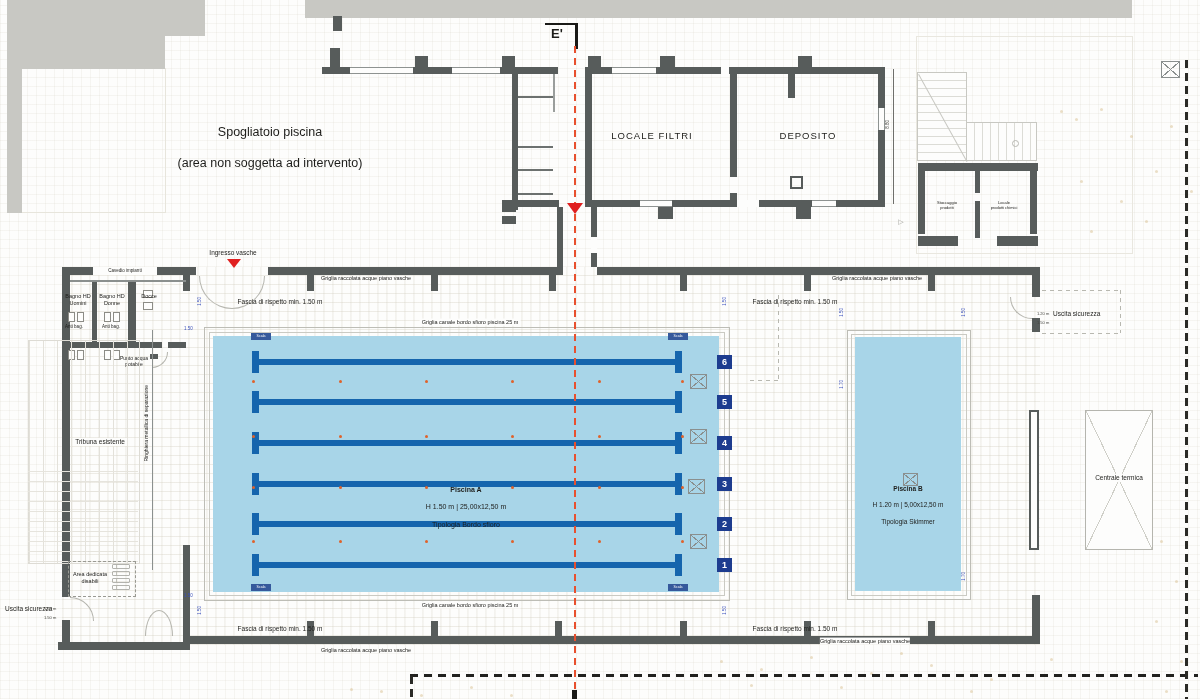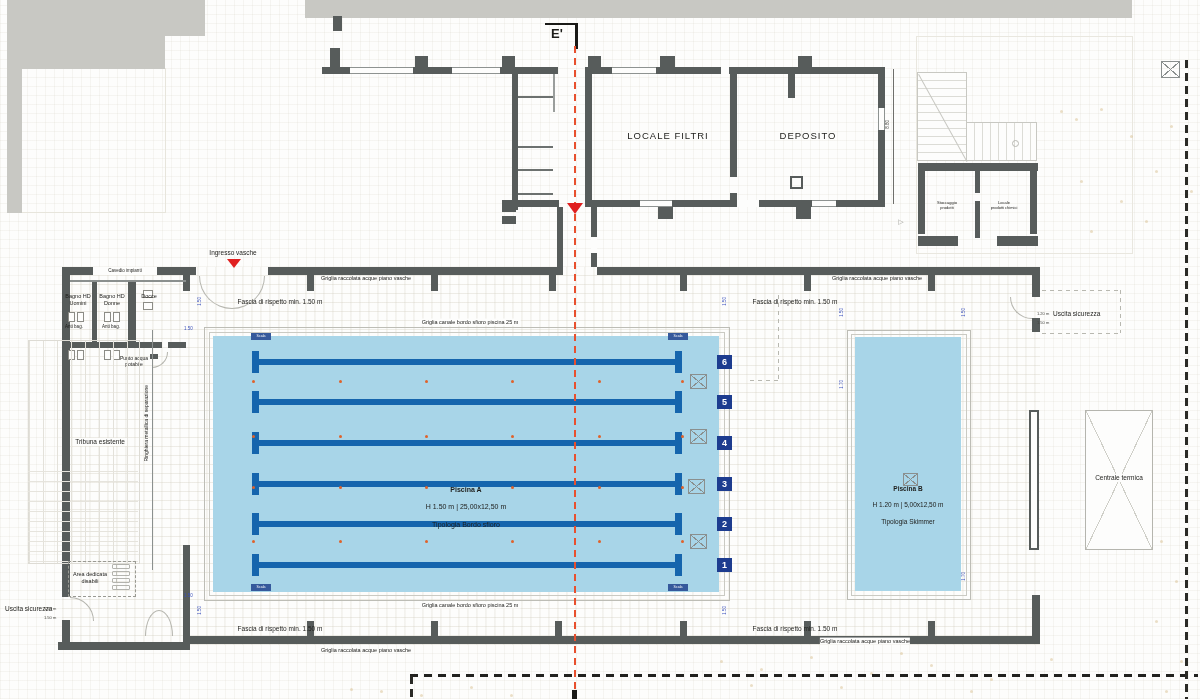--- a/index.html
+++ b/index.html
@@ -77,20 +77,24 @@
   <div class="fl" style="left:22px;top:212px;width:143px;height:1px;"></div>
   <div class="flr" style="left:916px;top:36px;width:215px;height:216px;"></div>
 
   <div class="hallgrid" style="left:62px;top:267px;width:978px;height:378px;"></div>
 
   <div class="speck" style="left:1060px;top:110px;box-shadow:15px 8px #d9c193,40px -2px #d9c193,70px 25px #d9c193,95px 60px #d9c193,60px 90px #d9c193,20px 70px #d9c193,110px 15px #d9c193,130px 80px #d9c193,85px 110px #d9c193,30px 120px #d9c193;"></div>
   <div class="speck" style="left:720px;top:660px;box-shadow:40px 8px #d9c193,90px -4px #d9c193,150px 12px #d9c193,210px 4px #d9c193,270px 18px #d9c193,330px -2px #d9c193,30px 24px #d9c193,120px 26px #d9c193,250px 30px #d9c193,180px -8px #d9c193;"></div>
   <div class="speck" style="left:350px;top:688px;box-shadow:30px 2px #d9c193,70px 6px #d9c193,120px -2px #d9c193,160px 6px #d9c193;"></div>
   <div class="speck" style="left:1150px;top:520px;box-shadow:10px 20px #d9c193,25px 60px #d9c193,5px 100px #d9c193,30px 140px #d9c193,15px 170px #d9c193;"></div>
 
+  <div class="lbl" style="left:270px;top:140px;font-size:12.5px;">
+    <span>Spogliatoio piscina</span><br>
+    <span>(area non soggetta ad intervento)</span>
+  </div>
   <div class="w" style="left:322px;top:67px;width:236px;height:7px;"></div>
   <div class="winh" style="left:350px;top:67px;width:63px;"></div>
   <div class="winh" style="left:452px;top:67px;width:48px;"></div>
   <div class="w" style="left:330px;top:48px;width:10px;height:19px;"></div>
   <div class="w" style="left:415px;top:56px;width:13px;height:11px;"></div>
   <div class="w" style="left:502px;top:56px;width:13px;height:11px;"></div>
   <div class="w" style="left:333px;top:16px;width:9px;height:15px;"></div>
   <div class="w" style="left:512px;top:74px;width:6px;height:136px;"></div>
   <div class="w2" style="left:518px;top:96px;width:35px;height:2px;"></div>
   <div class="w2" style="left:518px;top:146px;width:35px;height:2px;"></div>
@@ -118,21 +122,21 @@
   <div class="w" style="left:730px;top:193px;width:7px;height:14px;"></div>
   <div class="w" style="left:788px;top:73px;width:7px;height:25px;"></div>
   <div class="abs" style="left:790px;top:176px;width:13px;height:13px;border:2px solid #575c5b;box-sizing:border-box;"></div>
   <div class="w" style="left:588px;top:56px;width:13px;height:11px;"></div>
   <div class="w" style="left:660px;top:56px;width:15px;height:11px;"></div>
   <div class="w" style="left:798px;top:56px;width:14px;height:11px;"></div>
   <div class="w" style="left:658px;top:207px;width:15px;height:12px;"></div>
   <div class="w" style="left:796px;top:207px;width:15px;height:12px;"></div>
   <div class="abs" style="left:893px;top:69px;width:1px;height:135px;background:#6f6f6b;"></div>
   <div class="vlbl" style="left:885px;top:120px;font-size:4.5px;color:#44443f;">8.80</div>
-  <div class="lbl" style="left:668px;top:136px;font-size:9.5px;letter-spacing:1px;">LOCALE FILTRI</div>
+  <div class="lbl" style="left:652px;top:136px;font-size:9.5px;letter-spacing:1px;">LOCALE FILTRI</div>
   <div class="lbl" style="left:808px;top:136px;font-size:9.5px;letter-spacing:1px;">DEPOSITO</div>
 
   <div class="st st-h" style="left:917px;top:72px;width:50px;height:89px;">
     <div class="abs" style="left:1px;top:1px;width:100px;border-top:1px solid #c8c8c2;transform:rotate(61deg);transform-origin:left top;"></div>
   </div>
   <div class="st st-v" style="left:966px;top:122px;width:71px;height:39px;"></div>
   <div class="abs" style="left:1012px;top:140px;width:7px;height:7px;border:1px solid #b8b8b2;border-radius:50%;box-sizing:border-box;"></div>
   <div class="w" style="left:918px;top:163px;width:120px;height:8px;"></div>
   <div class="w" style="left:918px;top:171px;width:7px;height:63px;"></div>
   <div class="w" style="left:918px;top:236px;width:40px;height:10px;"></div>

